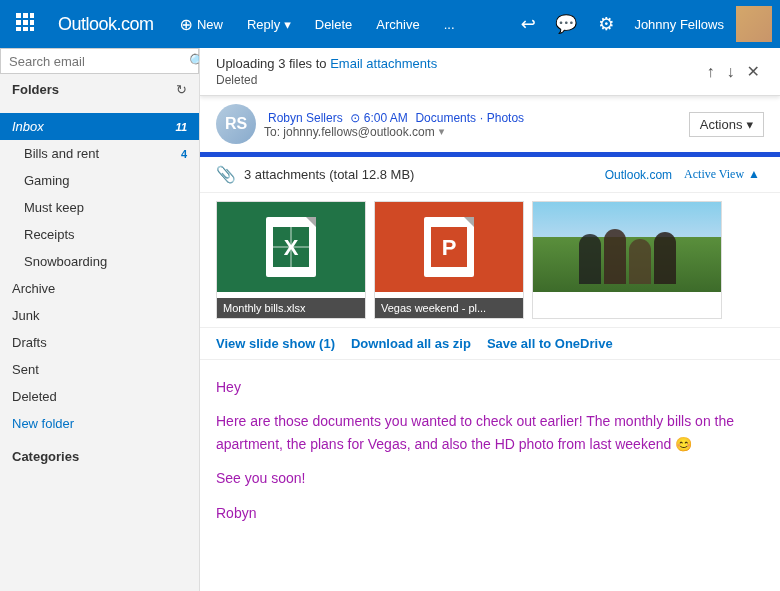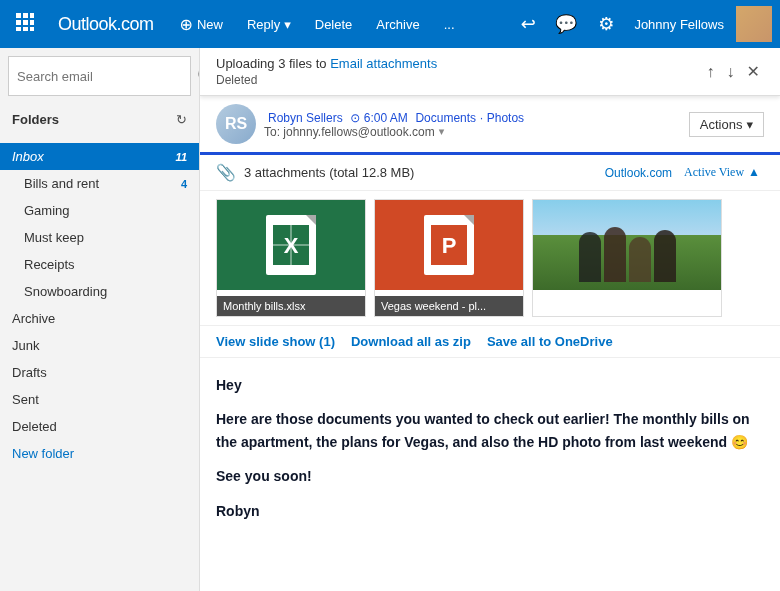--- a/index.html
+++ b/index.html
@@ -75,24 +75,23 @@
       width: 200px;
       background: #f3f3f3;
       border-right: 1px solid #ddd;
       display: flex;
       flex-direction: column;
       overflow-y: auto;
     }
     .search-bar {
       display: flex;
       align-items: center;
-      margin: 8px;
       background: white;
       border: 1px solid #ccc;
-      padding: 11px 8px;
+      padding: 4px 8px;
       gap: 4px;
     }
     .search-input {
       border: none;
       outline: none;
       font-size: 13px;
       flex: 1;
       background: transparent;
     }
     .search-icon { color: #555; font-size: 14px; cursor: pointer; }
@@ -179,21 +178,21 @@
       font-size: 16px;
       color: #555;
       padding: 2px 4px;
     }
 
     
     .email-header {
       display: flex;
       align-items: center;
       padding: 8px 16px;
-      border-bottom: 3px solid #1d4ed8;
+      border-bottom: 5px solid #1d4ed8;
       gap: 8px;
     }
     .email-avatar {
       width: 40px;
       height: 40px;
       border-radius: 50%;
       background: #e0e0e0;
       display: flex;
       align-items: center;
       justify-content: center;
@@ -323,24 +322,23 @@
       cursor: pointer;
       font-size: 13px;
       text-decoration: none;
     }
 
     
     .email-body {
       padding: 16px;
       font-size: 14px;
       line-height: 1.6;
-      color: #0f172a;
+      color: #a21caf;
       overflow-y: auto;
       flex: 1;
-      font-weight: bold;
     }
     .email-body p { margin-bottom: 12px; }
   </style>
 </head>
 <body>
 
 <div class="topbar">
   <button class="topbar-icon-btn">
     <svg width="18" height="18" viewBox="0 0 18 18" fill="white">
       <rect x="0" y="0" width="5" height="5"></rect>
@@ -433,20 +431,21 @@
       <span>Drafts</span>
     </div>
     <div class="sidebar-item">
       <span>Sent</span>
     </div>
     <div class="sidebar-item">
       <span>Deleted</span>
     </div>
     <div class="new-folder-link">New folder</div>
 
+    <div class="sidebar-section-header">Categories</div>
   </div>
 
   <div class="email-area">
 
     <div class="upload-bar">
       <div class="upload-info">
         <div>
           <span class="upload-text">Uploading 3 files to</span>
           <span> </span>
           <span class="upload-link">Email attachments</span>

